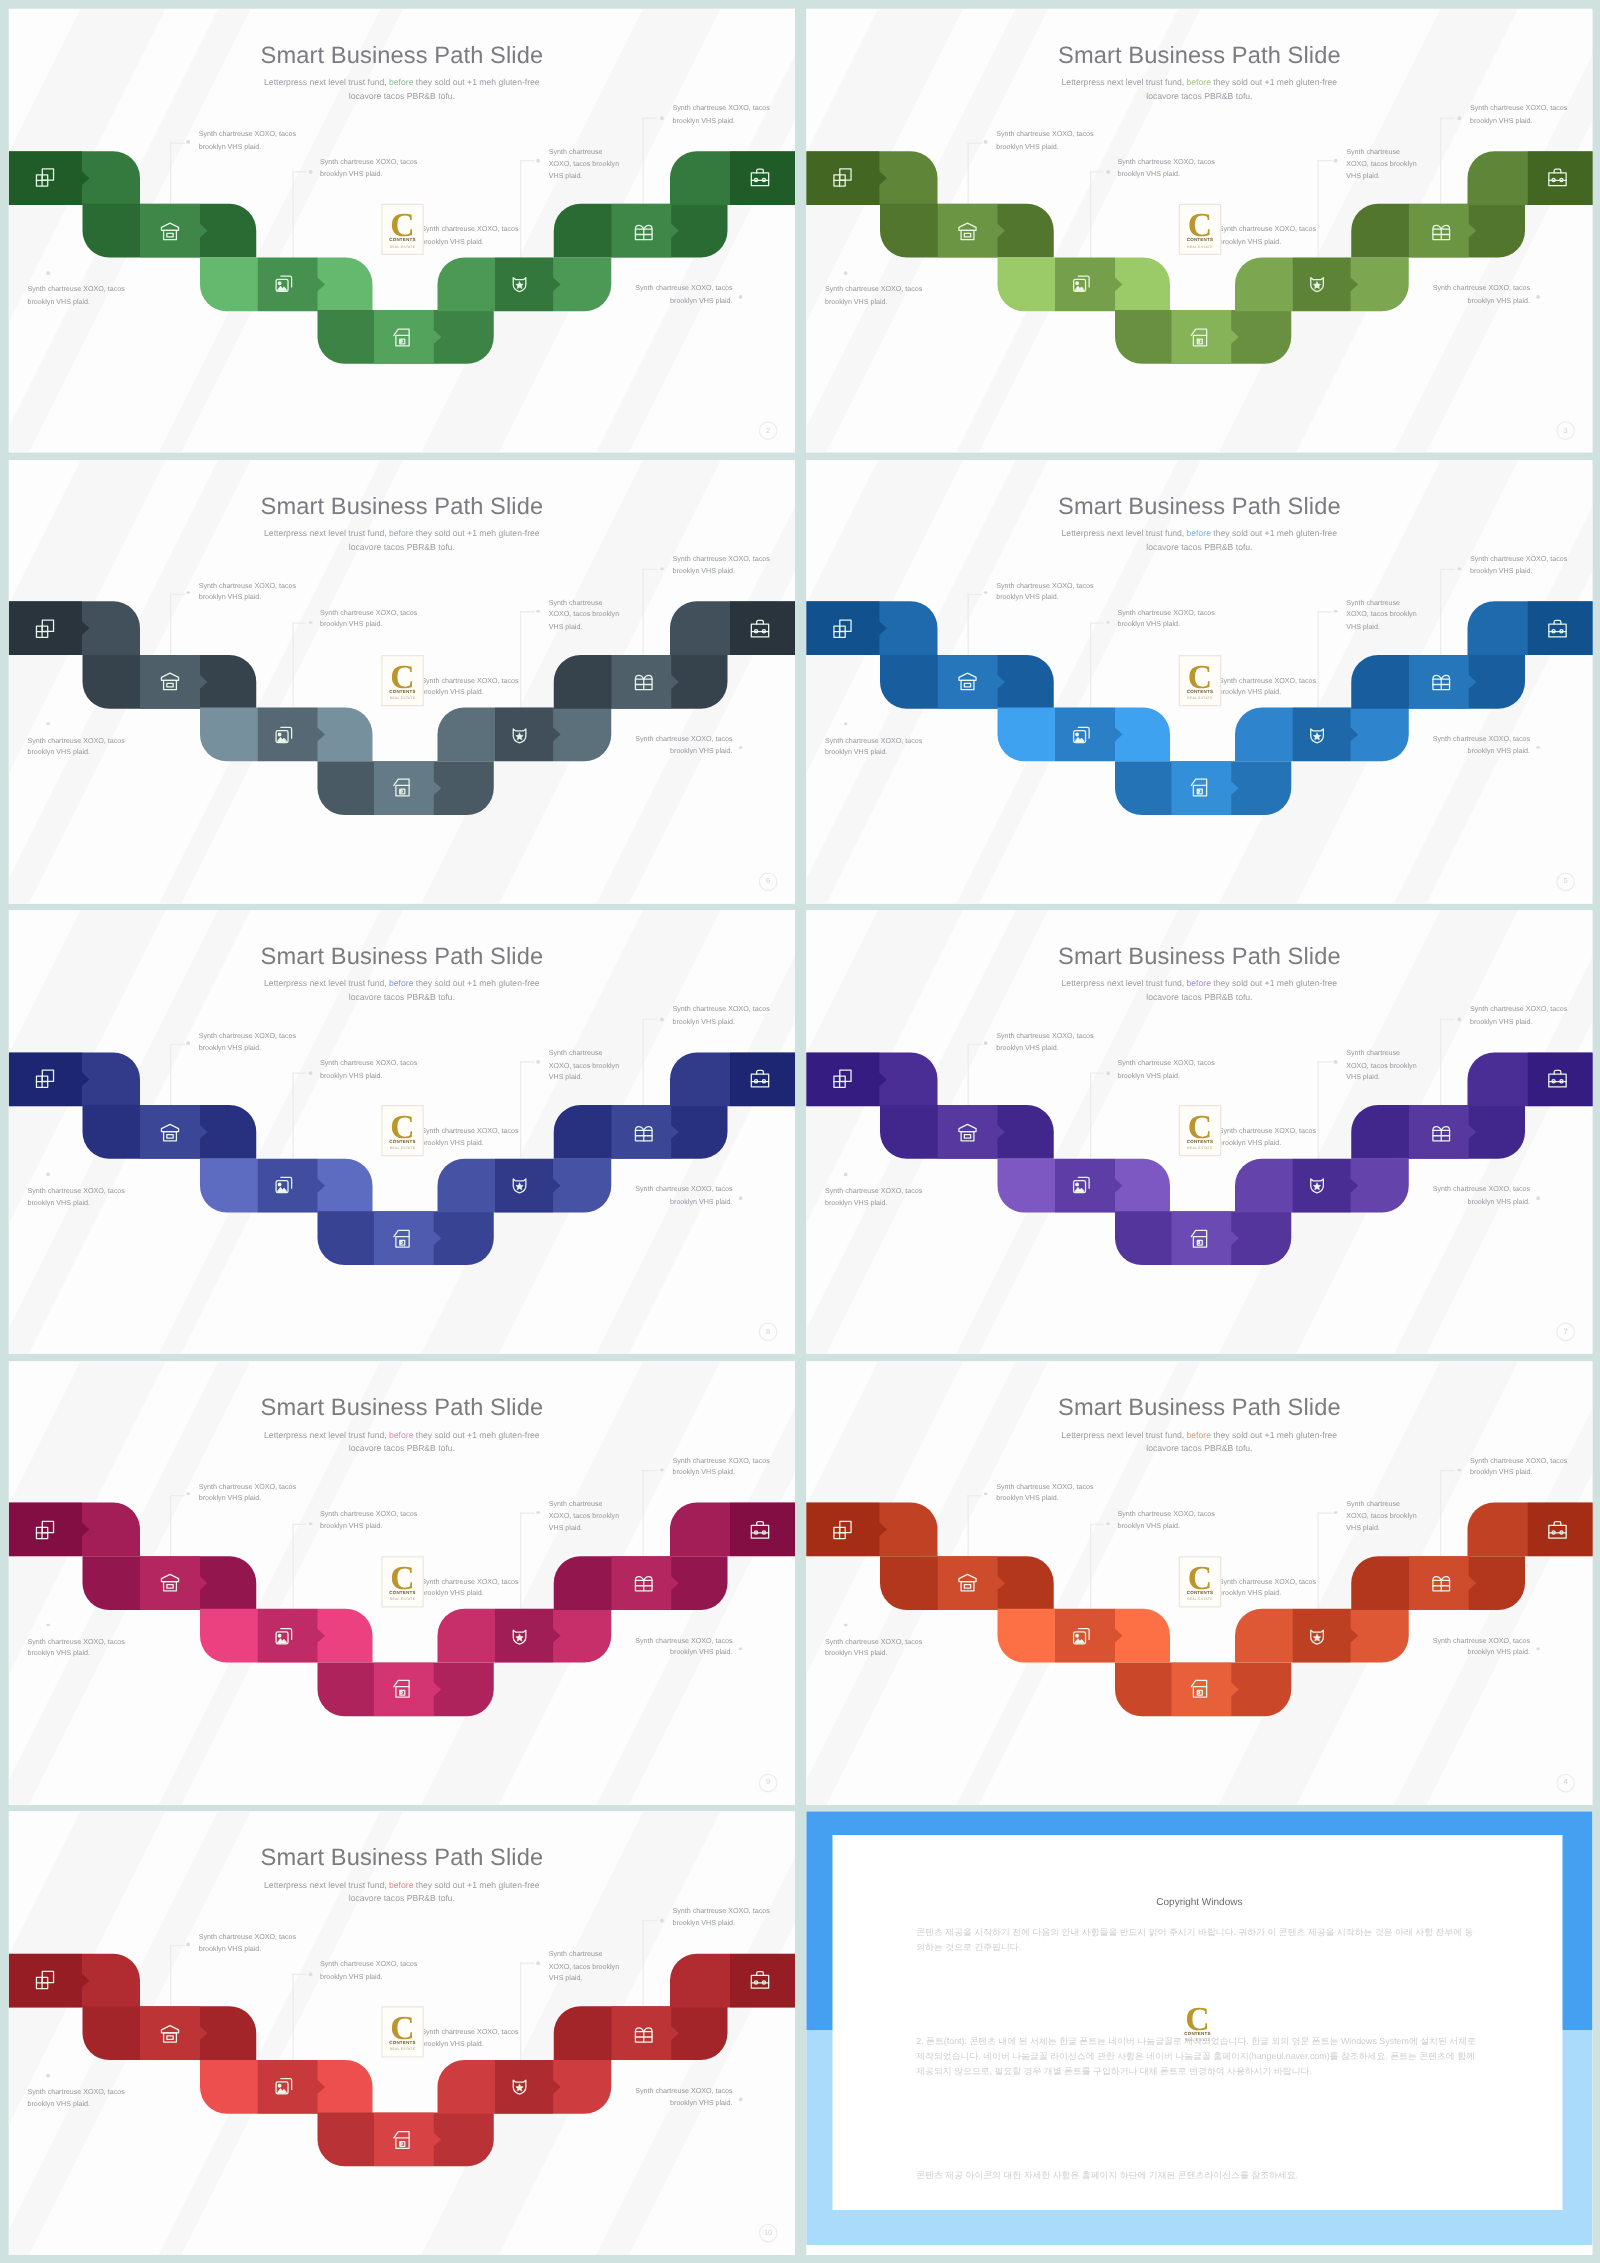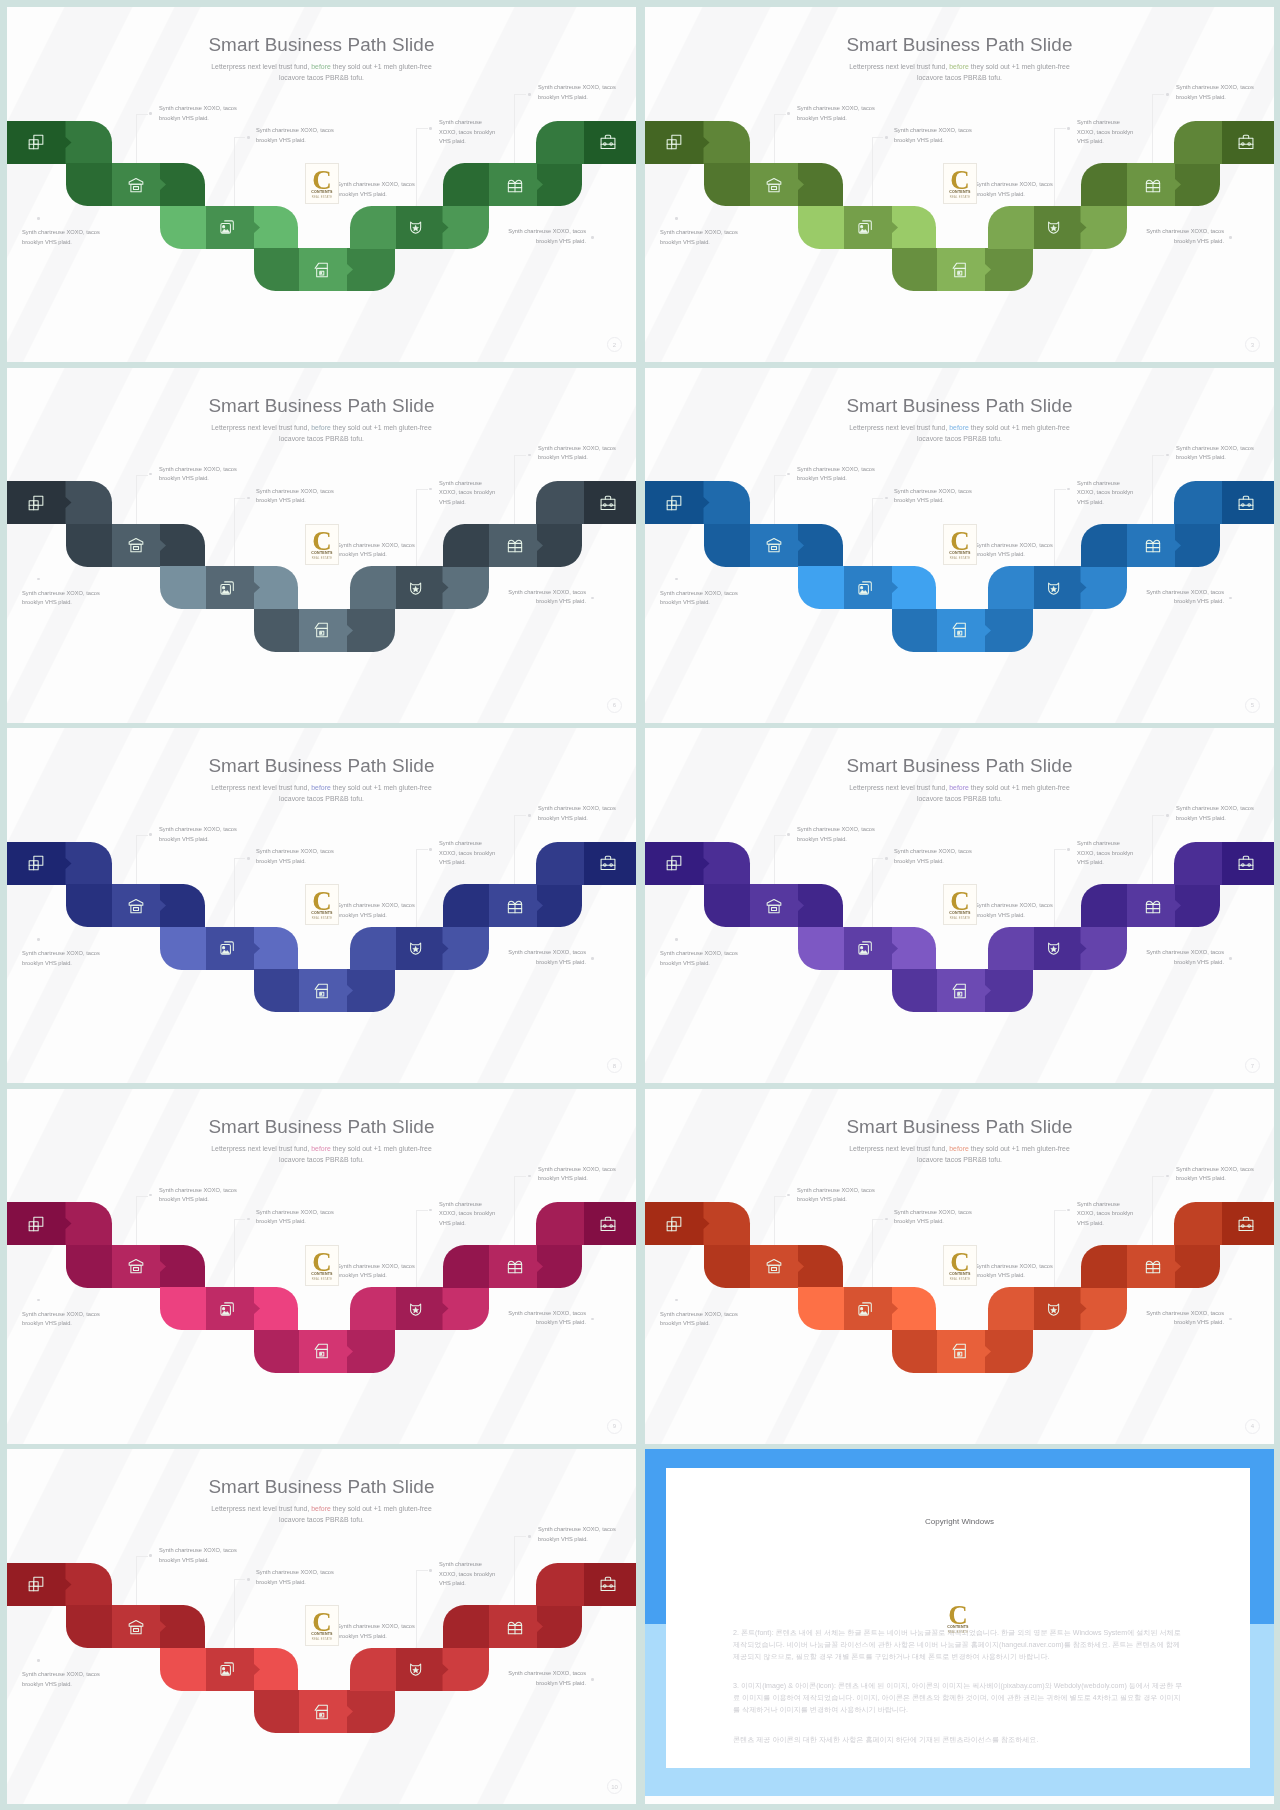--- a/index.html
+++ b/index.html
@@ -1091,22 +1091,22 @@
         <div class="ln" style="top:27px">CONTENTS</div>
         <div class="lt" style="top:33px">REAL ESTATE</div>
       </div>
       <div class="pagenum" style="right:14px;bottom:10px">10</div>
     </div>
     <div class="slide" style="left:645px;top:1449px">
       <div class="cp" style="left:0;top:0;width:629px;height:175px;background:#46a0f2"></div>
       <div class="cp" style="left:0;top:175px;width:629px;height:172px;background:#aadbfb"></div>
       <div class="cpin" style="left:21px;top:19px;width:584px;height:300px"></div>
       <div class="cpsub" style="top:68px;font-size:8px">Copyright Windows</div>
+      <div class="cppar" style="left:88px;top:91px;width:452px">콘텐츠 제공을 시작하기 전에 다음의 안내 사항들을 반드시 읽어 주시기 바랍니다. 귀하가 이 콘텐츠 제공을 시작하는 것은 아래 사항 전부에 동의하는 것으로 간주됩니다.</div>
       <div class="cppar" style="left:88px;top:178px;width:452px">2. 폰트(font): 콘텐츠 내에 된 서체는 한글 폰트는 네이버 나눔글꼴로 제작되었습니다. 한글 외의 영문 폰트는 Windows System에 설치된 서체로 제작되었습니다. 네이버 나눔글꼴 라이선스에 관한 사항은 네이버 나눔글꼴 홈페이지(hangeul.naver.com)를 참조하세요. 폰트는 콘텐츠에 함께 제공되지 않으므로, 필요할 경우 개별 폰트를 구입하거나 대체 폰트로 변경하여 사용하시기 바랍니다.</div>
-      <div class="cppar" style="left:88px;top:231px;width:452px">3. 이미지(image) &amp; 아이콘(icon): 콘텐츠 내에 된 이미지, 아이콘의 이미지는 픽사베이(pixabay.com)와 Webdoly(webdoly.com) 등에서 제공한 무료 이미지를 이용하여 제작되었습니다. 이미지, 아이콘은 콘텐츠와 함께한 것이며, 이에 관한 권리는 귀하에 별도로 4차하고 필요할 경우 이미지를 삭제하거나 이미지를 변경하여 사용하시기 바랍니다.</div>
       <div class="cppar" style="left:88px;top:285px;width:452px">콘텐츠 제공 아이콘의 대한 자세한 사항은 홈페이지 하단에 기재된 콘텐츠라이선스를 참조하세요.</div>
       <div class="logo" style="left:297px;top:150px;width:32px;height:39px;border:none;background:transparent">
         <div class="lc" style="top:3px;font-size:27px;color:#bb962e">C</div>
         <div class="ln" style="top:27px">CONTENTS</div>
         <div class="lt" style="top:33px">REAL ESTATE</div>
       </div>
     </div>
   </div>
 
 </body></html>

